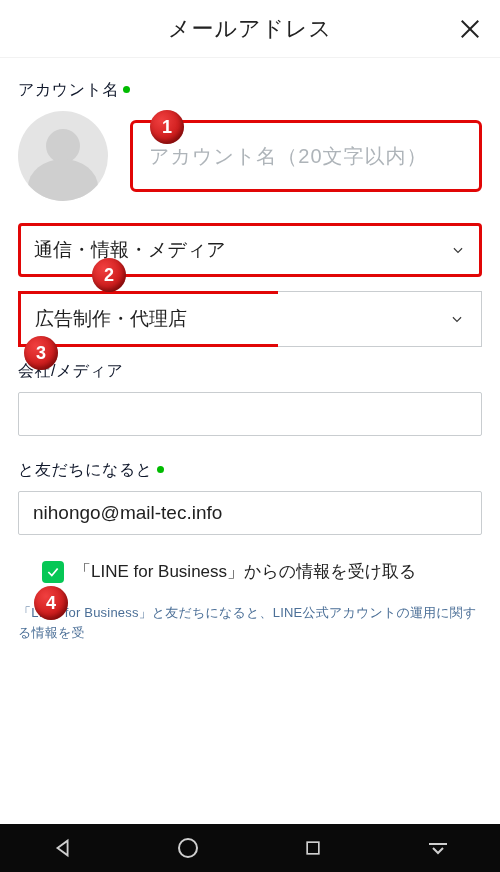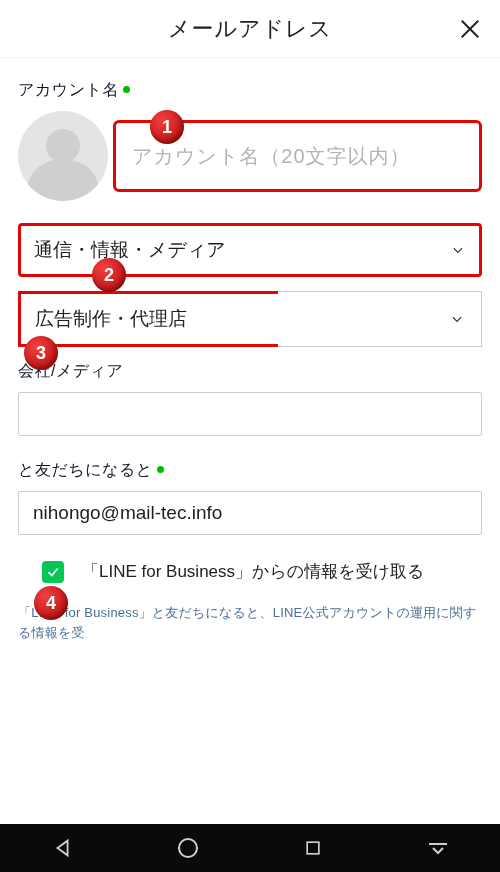--- a/index.html
+++ b/index.html
@@ -5,37 +5,37 @@
   * { box-sizing: border-box; margin: 0; padding: 0; }
   html, body { width: 500px; height: 872px; font-family: -apple-system, "Hiragino Sans", "Meiryo", sans-serif; background: #fff; color: #111; overflow: hidden; }
   .page { width: 500px; height: 872px; position: relative; display: flex; flex-direction: column; }
   .header { height: 58px; display: flex; align-items: center; justify-content: center; position: relative; border-bottom: 1px solid rgba(0,0,0,0.05); }
   .header h1 { font-size: 22px; font-weight: 400; letter-spacing: 1px; color: #222; }
   .close-btn { position: absolute; right: 16px; top: 50%; transform: translateY(-50%); width: 28px; height: 28px; display:flex; align-items:center; justify-content:center; cursor:pointer; }
   .close-btn svg { width: 22px; height: 22px; stroke: #222; stroke-width: 2.2; }
   .content { flex: 1; overflow: hidden; padding: 14px 18px 0 18px; }
   .field-label { font-size: 16px; color: #0f172a; margin-bottom: 10px; margin-top: 8px; letter-spacing: 0.5px; }
   .req-dot { display:inline-block; width: 7px; height: 7px; border-radius: 50%; background: #0b0; margin-left: 4px; vertical-align: 2px; }
-  .row-avatar { display:flex; align-items:center; gap: 5px; margin-bottom: 22px; }
+  .row-avatar { display:flex; align-items:center; gap: 22px; margin-bottom: 22px; }
   .avatar { width: 90px; height: 90px; border-radius: 50%; background: #e4e4e4; position: relative; overflow: hidden; flex: 0 0 90px; }
   .avatar .head { position:absolute; top:18px; left:50%; transform:translateX(-50%); width:34px; height:34px; border-radius:50%; background:#cfcfcf; }
   .avatar .body { position:absolute; bottom:-14px; left:50%; transform:translateX(-50%); width:70px; height:56px; border-radius:50% 50% 0 0; background:#cfcfcf; }
   .text-input { flex:1; height: 72px; border: 3px solid #e10606; border-radius: 6px; display:flex; align-items:center; padding: 0 16px; font-size: 20px; color:#111; background:#fff; }
   .text-input input { border: none; outline: none; width:100%; font-size: 20px; background: transparent; }
   .text-input input::placeholder { color: #aeb4b9; letter-spacing: 1px; }
   .select-box { width:100%; height:54px; border: 1px solid #c9cdd0; border-radius:4px; display:flex; align-items:center; justify-content:space-between; padding: 0 16px; font-size: 19px; color:#1f1f1f; margin-bottom: 14px; cursor:pointer; background:#fff; }
   .sb1 { border: 3px solid #e10606; padding:0 13px; }
   .sb2-wrap { display:flex; align-items: stretch; margin-bottom:14px; }
   .sb2-left { width: 260px; border: 3px solid #e10606; border-right: none; height:56px; display:flex; align-items:center; padding-left:14px; font-size:19px; color:#1f1f1f; }
   .sb2-right { flex:1; border:1px solid #c9cdd0; border-left:none; height:56px; display:flex; align-items:center; justify-content:flex-end; padding-right:16px; }
   .chev { width: 16px; height: 16px; display:inline-flex; align-items:center; justify-content:center; }
   .chev svg { width:14px; height:14px; stroke:#3a3a3a; stroke-width:2; fill:none; }
   .plain-input { width:100%; height:44px; border:1px solid #c9cdd0; border-radius:2px; padding: 0 14px; font-size:19px; display:flex; align-items:center; color:#1f1f1f; margin-bottom: 24px; }
   .plain-input.empty { color:#aeb4b9; }
-  .checkbox-line { display:flex; align-items:flex-start; gap:18px; margin-top:6px; margin-bottom:18px;padding-left:24px; }
+  .checkbox-line { display:flex; align-items:flex-start; gap:10px; margin-top:6px; margin-bottom:18px;padding-left:24px; }
   .cb-box { width:22px; height:22px; border-radius:4px; background:#06c755; flex:0 0 22px; display:flex; align-items:center; justify-content:center; margin-top:2px; }
   .cb-box svg { width:14px; height:14px; stroke:#fff; stroke-width:3; fill:none; }
   .cb-text { font-size:17px; line-height:1.45; color:#222; padding-top:1px; }
   .info-text { font-size:13px; line-height:1.55; color:#4b6f97; letter-spacing:0.2px; }
   .navbar { height: 48px; background: #0a0a0a; display:flex; align-items:center; justify-content:space-around; }
   .navbtn { width:44px; height:44px; display:flex; align-items:center; justify-content:center; cursor:pointer; }
   .navbtn svg { stroke:#cfcfcf; fill:none; stroke-width:2; }
   .marker { position:absolute; width:34px; height:34px; border-radius:50%; background: radial-gradient(circle at 35% 30%, #f04040, #b60404); color:#fff; display:flex; align-items:center; justify-content:center; font-weight:700; font-size:18px; box-shadow: inset -2px -3px 5px rgba(0,0,0,0.35); z-index: 50; }
   .m1 { top: 110px; left: 150px; }
   .m2 { top: 258px; left: 92px; }

